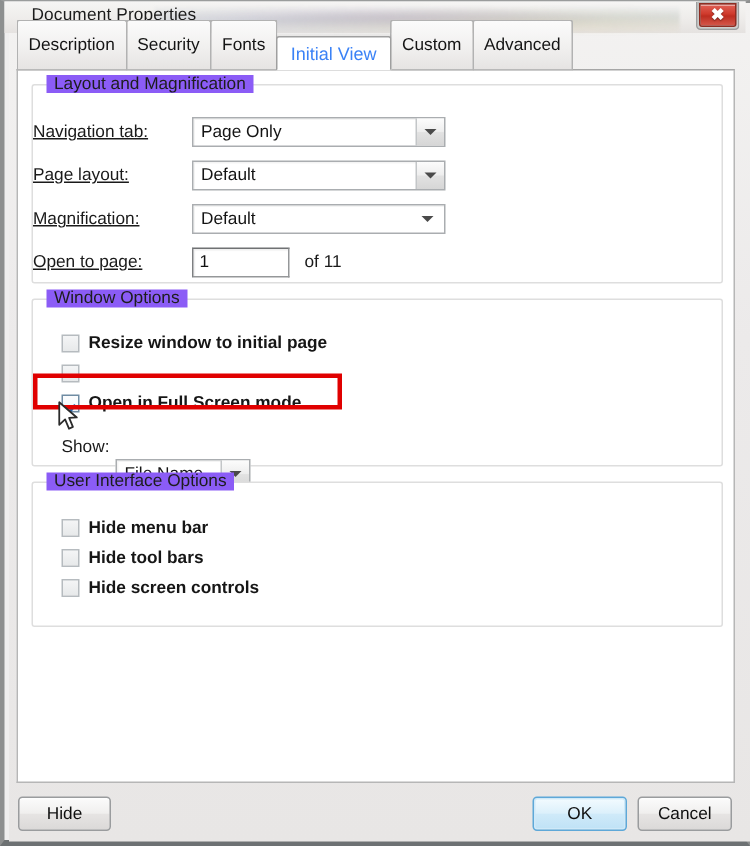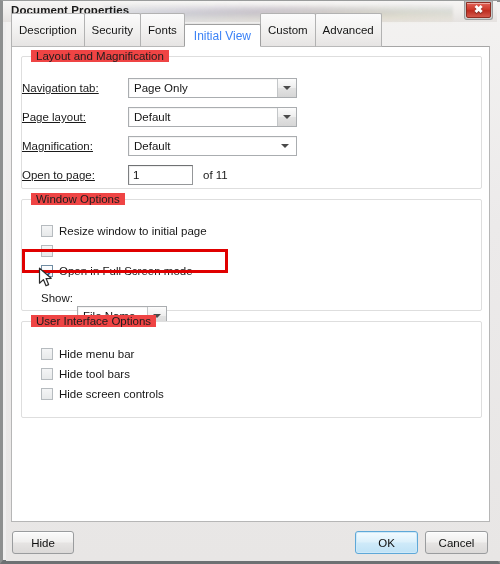--- a/index.html
+++ b/index.html
@@ -52,26 +52,25 @@
     background:
       radial-gradient(ellipse at 20% 60%, rgba(120,140,170,0.22) 0%, rgba(120,140,170,0) 60%),
       radial-gradient(ellipse at 45% 50%, rgba(160,120,170,0.20) 0%, rgba(160,120,170,0) 55%),
       radial-gradient(ellipse at 70% 65%, rgba(200,180,100,0.20) 0%, rgba(200,180,100,0) 55%),
       radial-gradient(ellipse at 88% 50%, rgba(120,150,170,0.18) 0%, rgba(120,150,170,0) 55%);
     filter: blur(1px);
     pointer-events: none;
   }
   .title-text {
     position: absolute;
-    left: 8px; top: 3px;
+    left: 18px; top: 3px;
     font-size: 11.5px;
     color: #1b1b1b;
     letter-spacing: 0.1px;
     white-space: nowrap;
-    font-weight: bold;
   }
 
   .close-btn {
     position: absolute;
     left: 464px; top: 1px;
     width: 29px; height: 19px;
     box-sizing: border-box;
     border: 1px solid #9c9e9e;
     border-top: none;
     border-radius: 0 0 3px 3px;
@@ -156,21 +155,21 @@
     box-sizing: border-box;
     border: 1px solid #dedede;
     border-radius: 2px;
     background: #ffffff;
   }
   .group-title {
     position: absolute;
     top: -7px;
     left: 9px;
     padding: 0 5px;
-    background: #ef4444;
+    background: #8b5cf6;
     font-size: 11.5px;
     color: #1d1d1d;
     white-space: nowrap;
   }
 
   
   .row-label {
     position: absolute;
     font-size: 11.5px;
     color: #1a1a1a;
@@ -246,22 +245,23 @@
     font-size: 11.5px;
     color: #1a1a1a;
     white-space: nowrap;
   }
 
   
   .cbrow {
     position: absolute;
     height: 16px;
     display: flex;
-    align-items: flex-end;
-    white-space: nowrap;
+    align-items: center;
+    white-space: nowrap;
+    font-weight: bold;
   }
   .cbox {
     position: relative;
     width: 12px; height: 12px;
     box-sizing: border-box;
     border: 1px solid #b6bbbf;
     background: linear-gradient(to bottom, #f4f5f6 0%, #e7e9ea 100%);
     margin-right: 6px;
     flex: 0 0 auto;
   }

